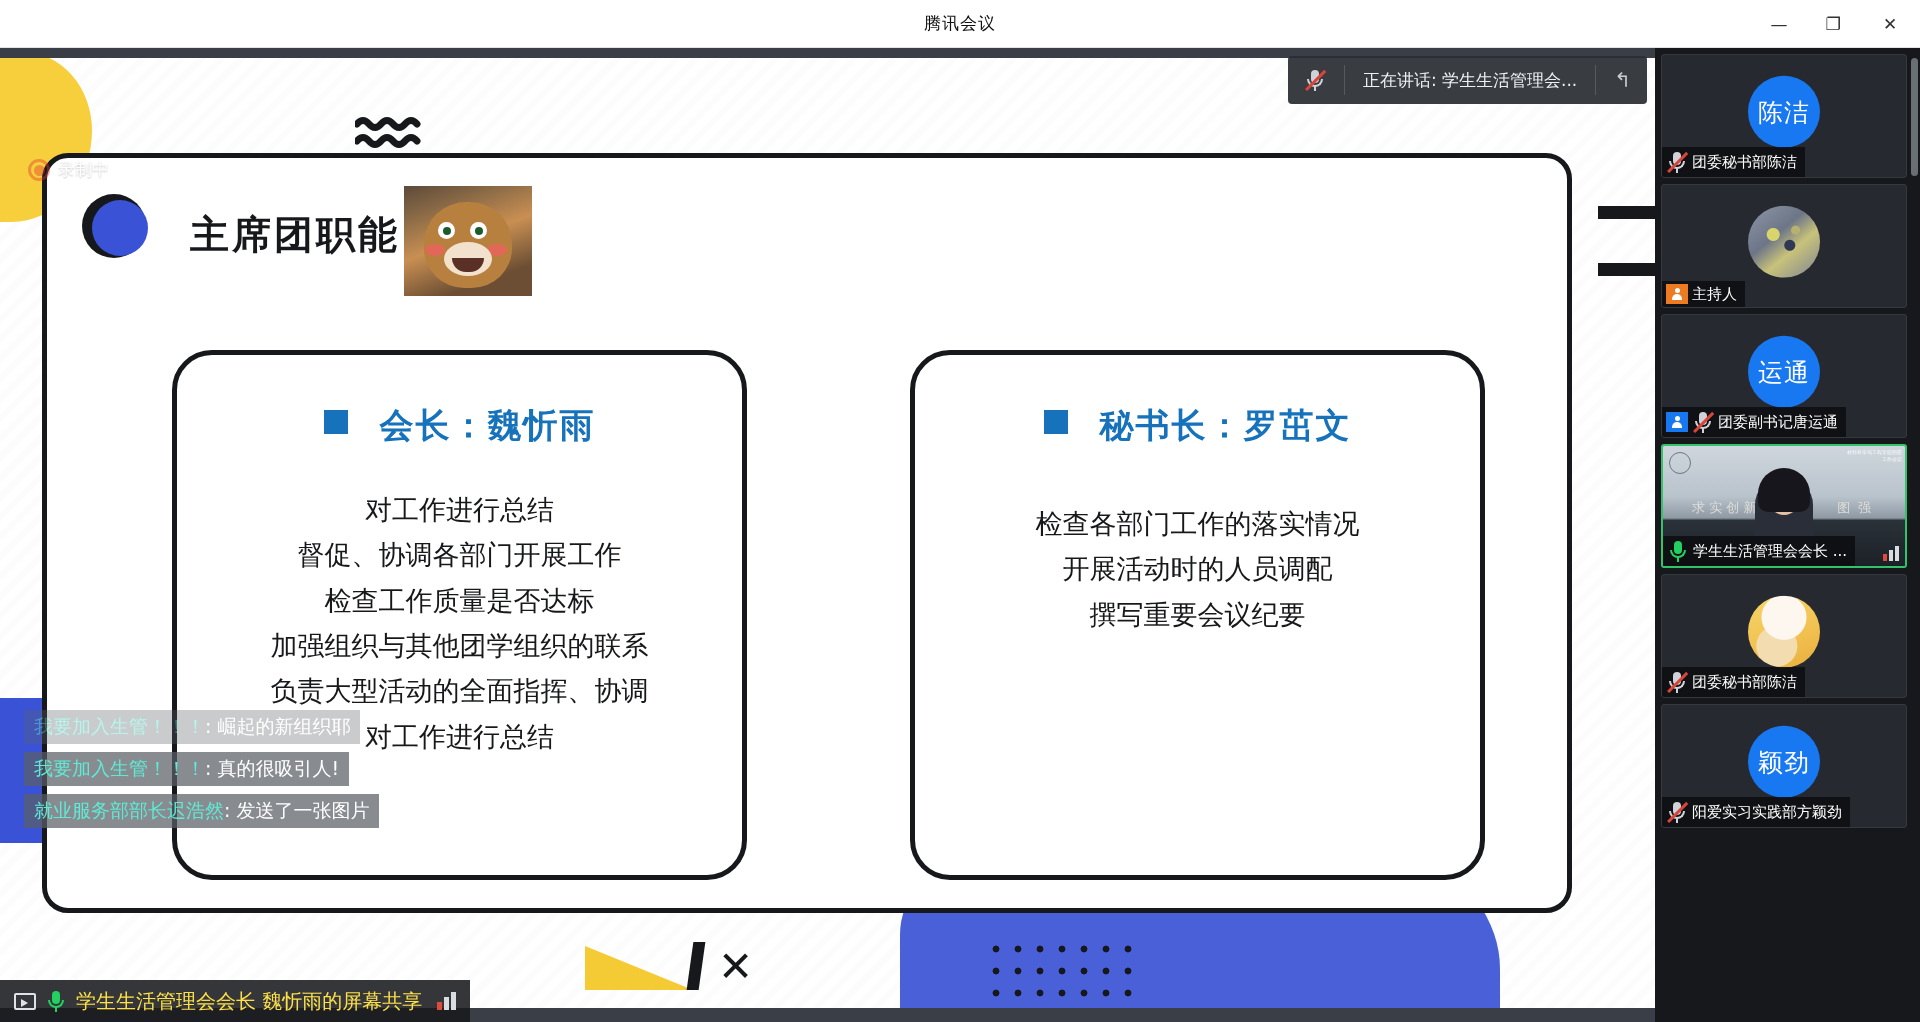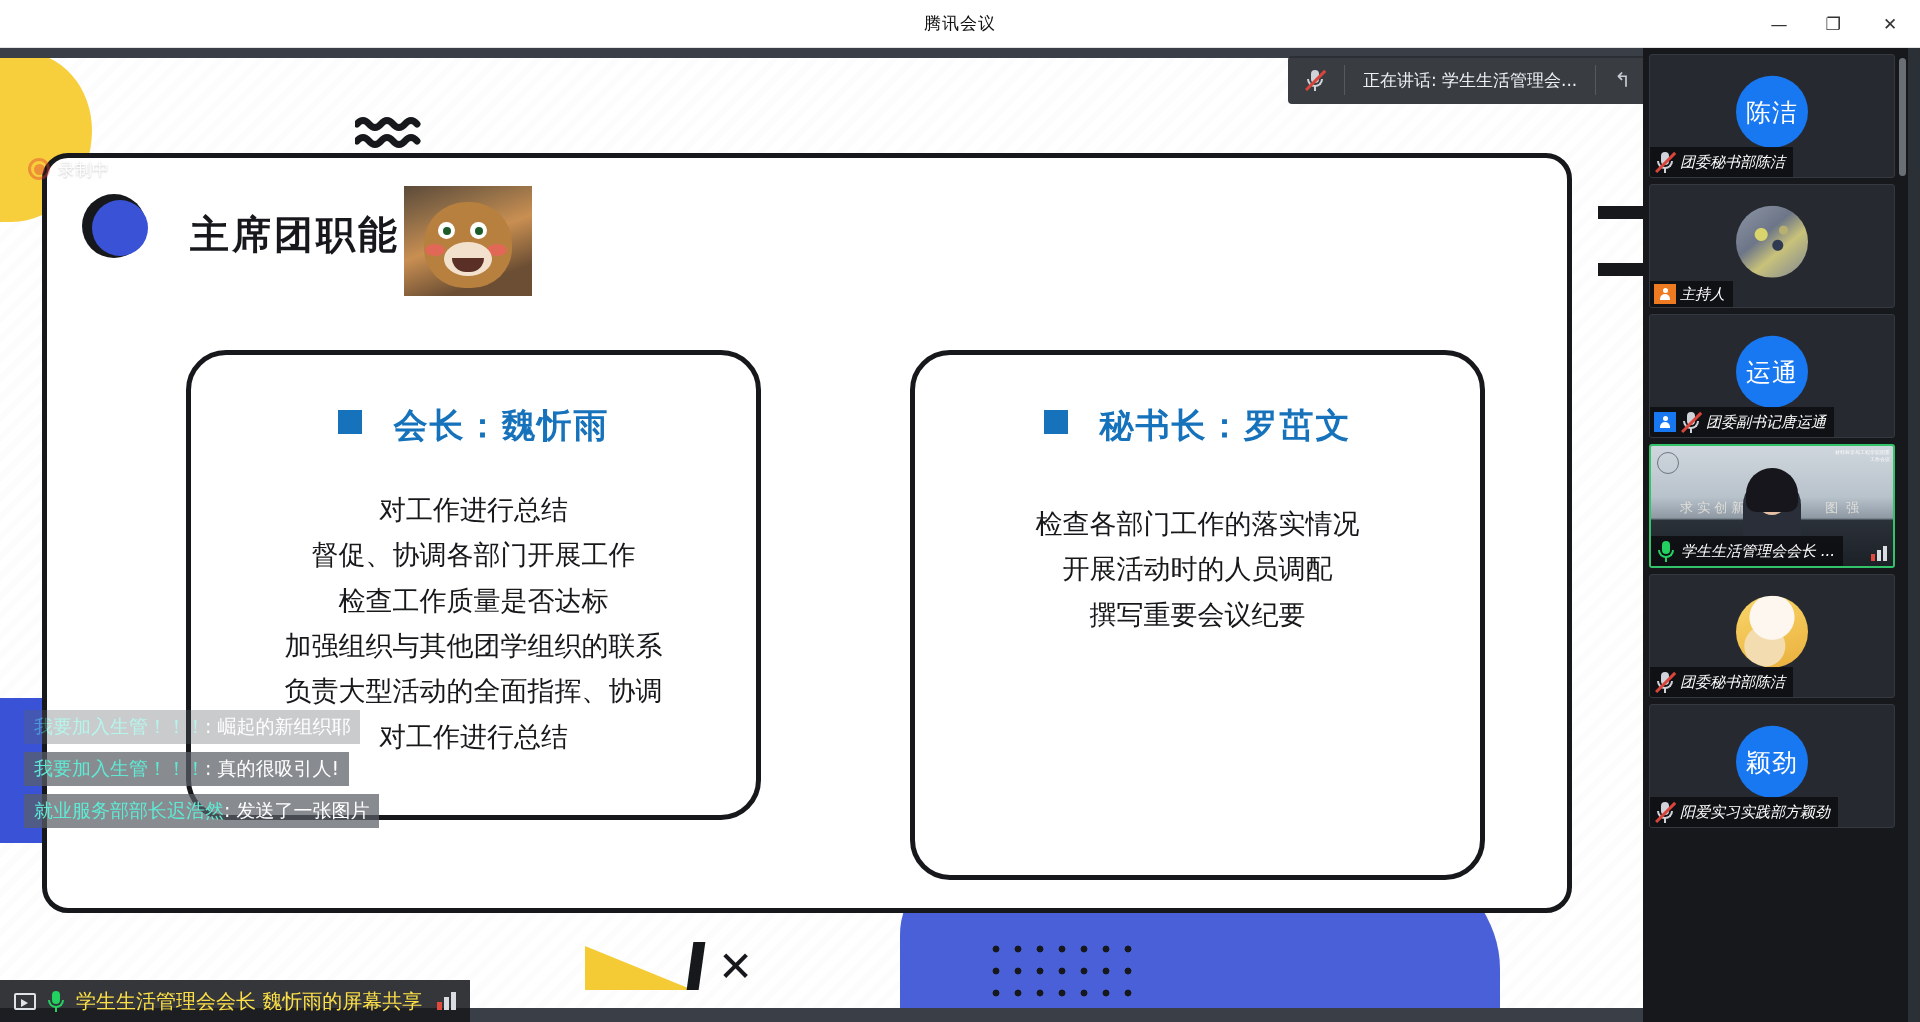--- a/index.html
+++ b/index.html
@@ -86,27 +86,27 @@
     border-radius:40px; }
   .rolecard .shadow{ position:absolute; right:-22px; top:28px; bottom:-22px;
     width:42px; background:#3a53d6; border-radius:0 40px 40px 0; z-index:-1; }
   .rolehead{ text-align:center; margin-top:48px; font-size:34px; font-weight:bold;
     color:#1572bb; letter-spacing:2px; font-family:"DejaVu Serif","Liberation Serif",serif; }
   .rolehead .sq{ display:inline-block; width:24px; height:24px; background:#1572bb;
     margin-right:18px; vertical-align:3px; }
   .rolebody{ margin-top:38px; text-align:center; }
   .rolebody div{ font-size:27px; color:#17181a; line-height:1.68; white-space:nowrap; }
 
-  #cardLeft{ left:186px; top:292px; width:575px; height:470px; }
+  #cardLeft{ left:172px; top:292px; width:575px; height:530px; }
   #cardRight{ left:910px; top:292px; width:575px; height:530px; }
   #cardRight .rolebody{ margin-top:52px; }
 
   
   #recbadge{ position:absolute; left:28px; top:110px; display:flex;
-    align-items:flex-start; gap:8px; opacity:.42; }
+    align-items:flex-end; gap:8px; opacity:.42; }
   #recbadge .ring{ width:22px; height:22px; border-radius:50%;
     border:3px solid #e23a2e; display:flex; align-items:center; justify-content:center; }
   #recbadge .ring i{ width:11px; height:11px; border-radius:50%; background:#e23a2e; display:block; }
   #recbadge .txt{ color:#fff; font-size:17px; text-shadow:0 1px 2px rgba(0,0,0,.6); }
 
   
   #speakbar{ position:absolute; right:8px; top:8px; height:48px;
     background:rgba(42,45,51,.93); border-radius:4px; display:flex;
     align-items:center; padding:0 6px; gap:8px; }
   #speakbar .seg{ display:flex; align-items:center; height:40px; padding:0 10px; }
@@ -148,21 +148,21 @@
     width:0; height:0; border-left:7px solid #dfe3e8;
     border-top:4px solid transparent; border-bottom:4px solid transparent; }
   #sharebar .txt{ color:#fde047; font-size:20px; white-space:nowrap; }
   #sharebar .bars{ display:flex; align-items:flex-end; gap:2px; height:18px; margin-left:6px; }
   #sharebar .bars i{ width:5px; background:#d9dde2; display:block; }
   #sharebar .bars i:nth-child(1){ height:8px; background:#e04a3c; }
   #sharebar .bars i:nth-child(2){ height:13px; }
   #sharebar .bars i:nth-child(3){ height:18px; }
 
   
-  #rail{ position:absolute; right:12px; top:48px; width:265px; height:974px;
+  #rail{ position:absolute; right:0; top:48px; width:265px; height:974px;
     background:#16181c; padding:6px 8px 0 6px; }
   #railscroll{ position:absolute; right:2px; top:10px; width:7px; height:118px;
     background:#6a6f76; border-radius:4px; }
   .tile{ position:relative; width:246px; height:124px; margin-bottom:6px;
     background:#262a30; border:1px solid #34393f; border-radius:3px; overflow:hidden; }
   .tile.active{ border:2px solid #33c46b; }
   .tile .avatar{ position:absolute; left:50%; top:50%;
     transform:translate(-50%,-56%); width:72px; height:72px; border-radius:50%;
     background:#1878f2; color:#fff; font-size:25px; display:flex;
     align-items:center; justify-content:center; letter-spacing:1px; }
@@ -185,21 +185,21 @@
      width:52px; height:44px; background:#16161c; border-radius:26px 26px 10px 10px; }
   .tile .cam .bnr{ position:absolute; right:3px; top:3px; font-size:5px; color:#fff;
      text-align:right; line-height:1.35; opacity:.9; }
   .tile .cam .cal{ position:absolute; left:12%; top:44%; font-size:13px; color:#f2ece2;
      opacity:.75; font-family:"DejaVu Serif","Liberation Serif",serif; }
   .tile .cam .cal2{ position:absolute; right:14%; top:44%; font-size:13px; color:#f2ece2;
      opacity:.75; font-family:Liberation Mono, monospace; }
   .tile .cam .logo{ position:absolute; left:6px; top:6px; width:22px; height:22px;
      border:1.5px solid #6b7682; border-radius:50%; }
   .tile .namebar{ position:absolute; left:0; bottom:0; display:flex; align-items:center;
-    gap:4px; background:rgba(12,13,16,.86); padding:3px 8px 3px 4px; max-width:100%;font-style:italic; }
+    gap:4px; background:rgba(12,13,16,.86); padding:3px 8px 3px 4px; max-width:100%; }
   .tile .namebar .nm{ color:#fff; font-size:15px; white-space:nowrap; }
   .tile .hostbadge{ width:22px; height:20px; background:#ee7a21; display:flex;
     align-items:center; justify-content:center; flex:none; }
   .tile .hostbadge.blue{ background:#1878f2; }
   .tile .hostbadge .p{ width:12px; height:12px; position:relative; }
   .tile .hostbadge .p::before{ content:""; position:absolute; left:3.5px; top:0;
     width:5px; height:5px; border-radius:50%; background:#fff; }
   .tile .hostbadge .p::after{ content:""; position:absolute; left:1px; top:6px;
     width:10px; height:6px; border-radius:5px 5px 0 0; background:#fff; }
   .tile .sig{ position:absolute; right:6px; bottom:5px; display:flex;

